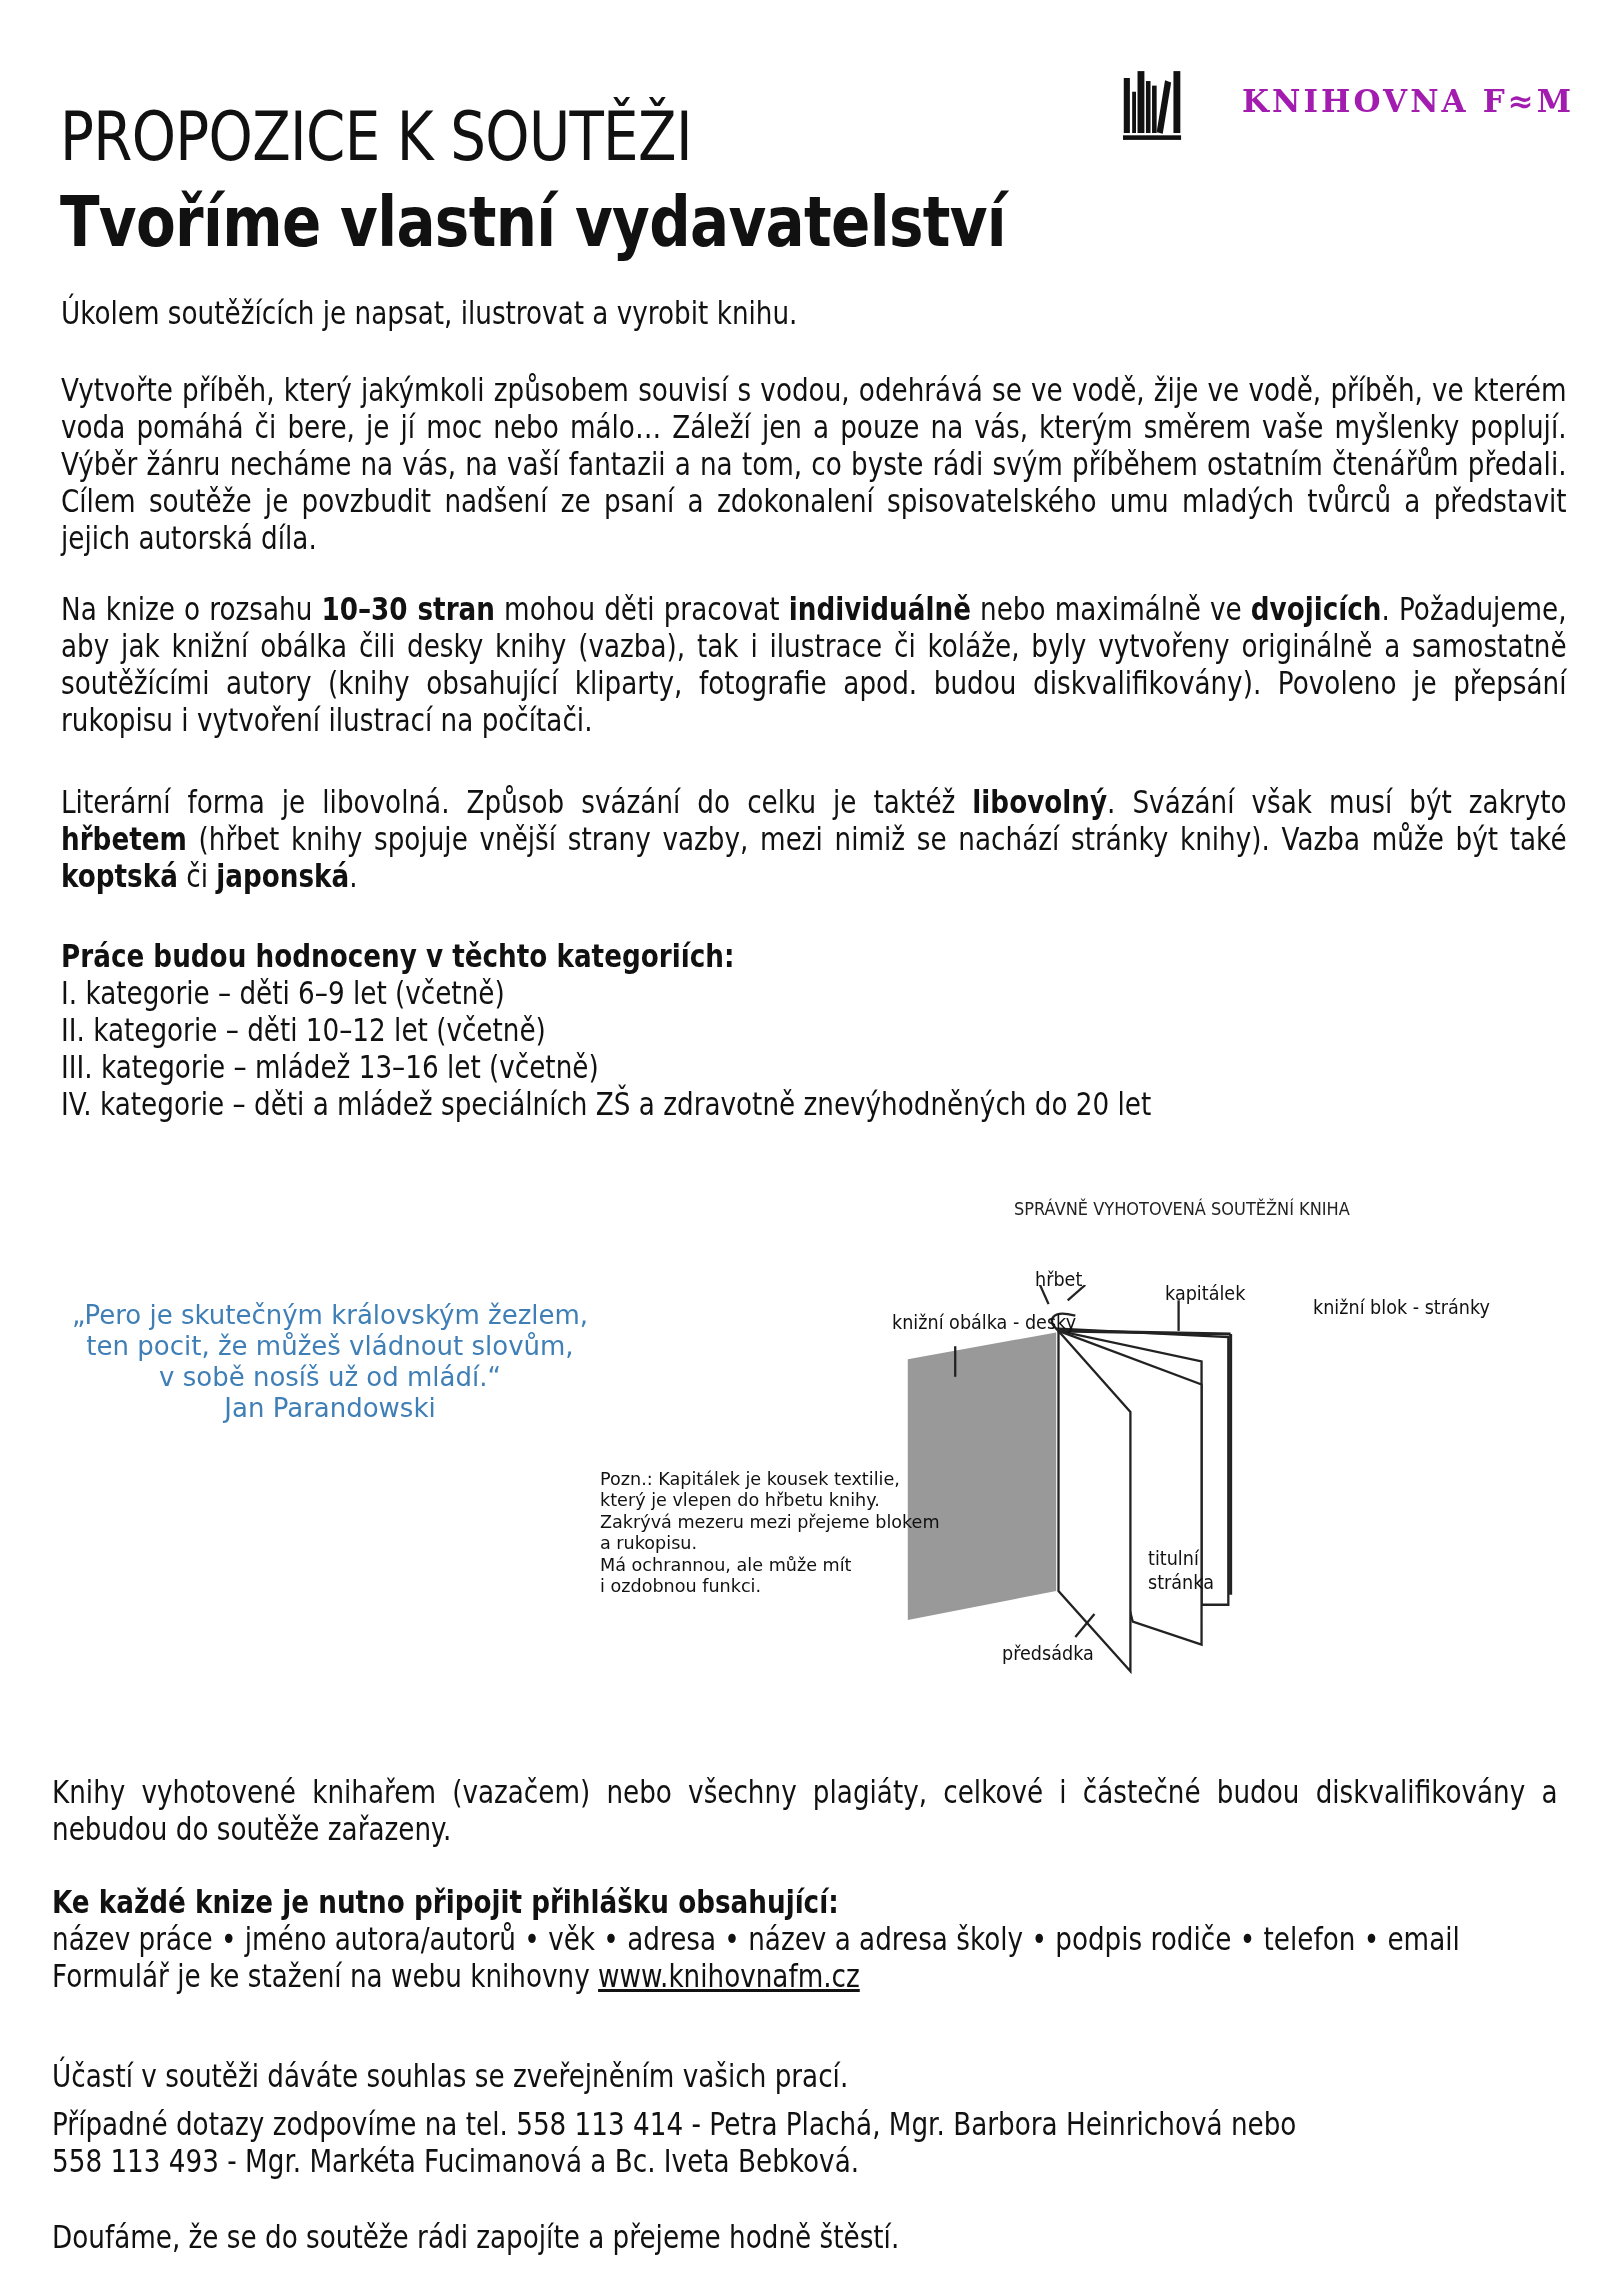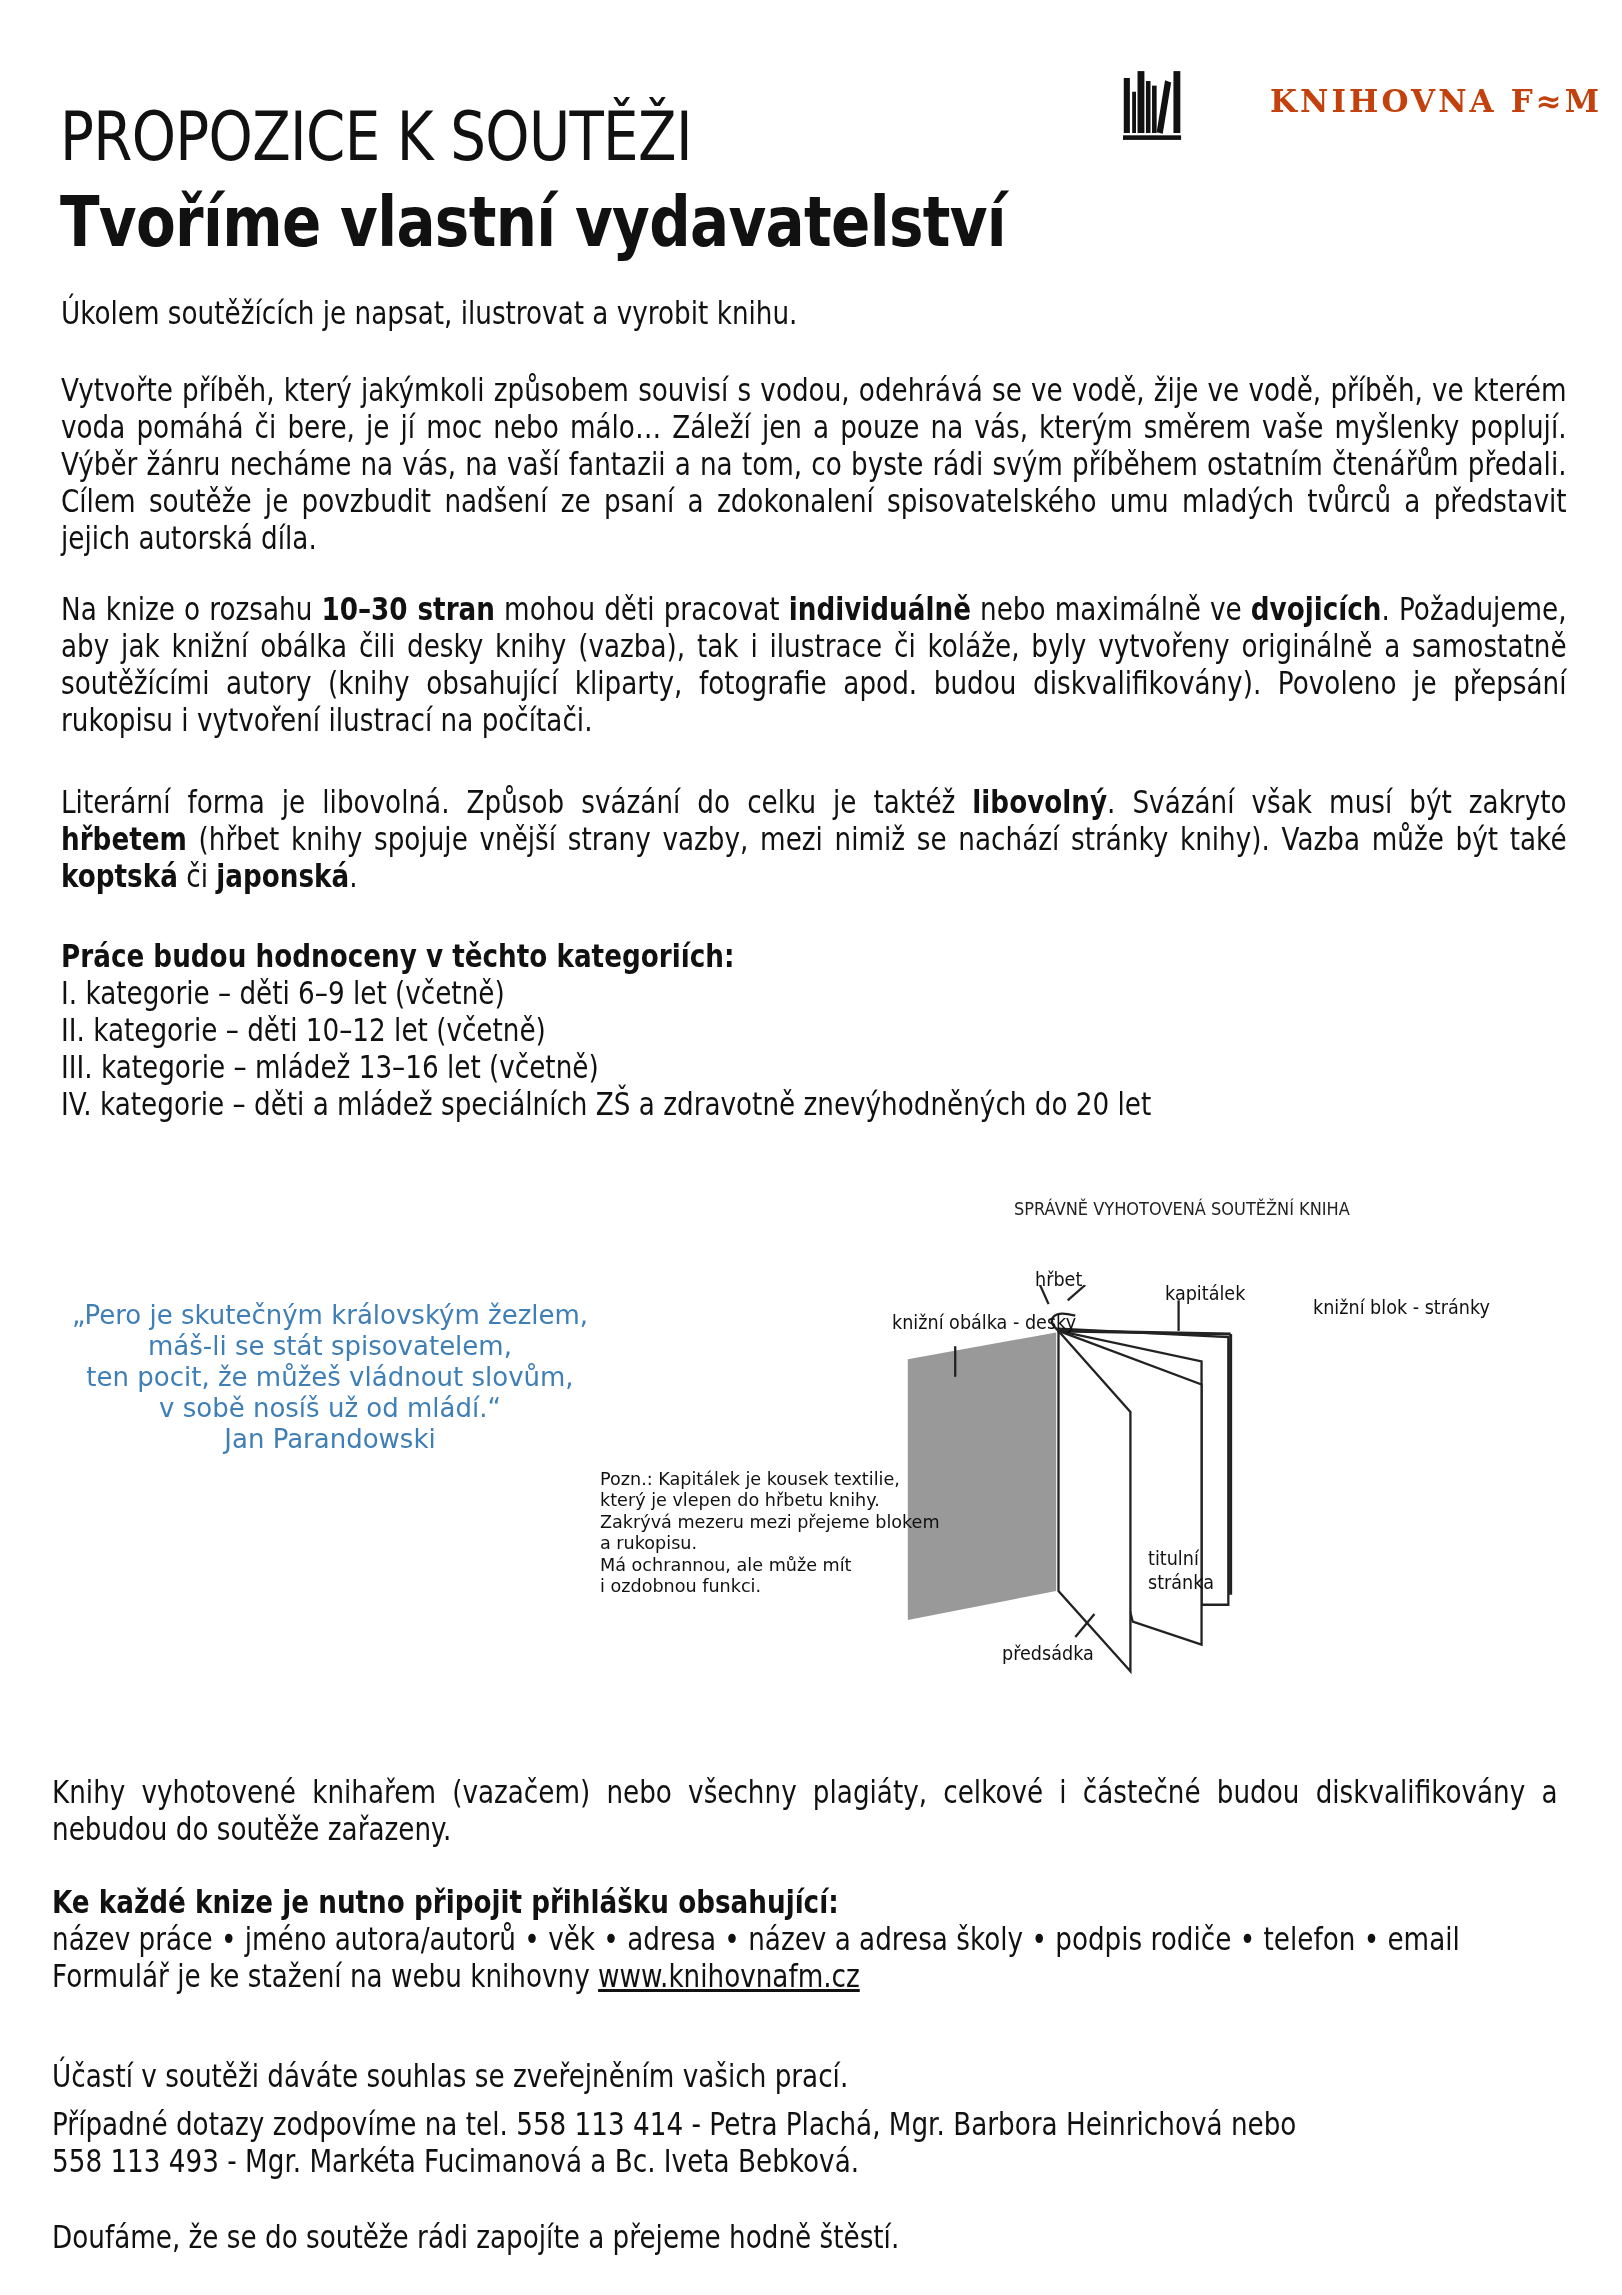--- a/index.html
+++ b/index.html
@@ -1,19 +1,19 @@
 <!DOCTYPE html>
 <html style="font-size:12.2px"><head>
 <meta charset="utf-8">
 <style>
   html, body { margin:0; padding:0; background:#fff; }
   body { width:1623px; height:2295px; position:relative; overflow:hidden; color:#111; font-family:"DejaVu Sans", sans-serif; }
   .abs { position:absolute; }
   #logo { left:1123px; top:67px; width:428px; height:77px; }
-  #logo-text { left:1270px; top:83px; font-family:"DejaVu Serif", serif; font-weight:bold; font-size:31px; letter-spacing:3.1px; color:#c2410c; }
+  #logo-text { left:1242px; top:83px; font-family:"DejaVu Serif", serif; font-weight:bold; font-size:31px; letter-spacing:3.1px; color:#a21caf; }
   #title1 { left:60px; top:98px; font-size:67px; font-weight:normal; transform:scaleX(0.84); transform-origin:left; letter-spacing:-0.8px; }
   #title2 { left:60px; top:182px; font-size:69px; font-weight:bold; transform:scaleX(0.84); transform-origin:left; letter-spacing:-0.8px; }
   .para { position:absolute; left:61px; width:1507px; font-size:32px; line-height:37px; transform-origin:left top; }
   .cond { transform:scaleX(0.82); width:1836px; }
   .just { text-align:justify; text-align-last:left; }
   b { font-weight:bold; }
   #p1 { top:295px; }
   #p2 { top:372px; }
   #p3 { top:591px; }
   #p4 { top:784px; }
@@ -65,21 +65,20 @@
 <div id="cats" class="para cond">
   <div><b>Práce budou hodnoceny v těchto kategoriích:</b></div>
   <div>I. kategorie – děti 6–9 let (včetně)</div>
   <div>II. kategorie – děti 10–12 let (včetně)</div>
   <div>III. kategorie – mládež 13–16 let (včetně)</div>
   <div>IV. kategorie – děti a mládež speciálních ZŠ a zdravotně znevýhodněných do 20 let</div>
 </div>
 
 <div id="quote" class="abs">
   <div>„Pero je skutečným královským žezlem,</div>
-  <div>máš-li se stát spisovatelem,</div>
   <div>ten pocit, že můžeš vládnout slovům,</div>
   <div>v sobě nosíš už od mládí.“</div>
   <div>Jan Parandowski</div>
 </div>
 
 <div id="diagram-title" class="abs">SPRÁVNĚ VYHOTOVENÁ SOUTĚŽNÍ KNIHA</div>
 
 <svg id="diagram" class="abs" viewBox="0 0 900 600">
 
   <polygon points="36,97 230,62 230,400 36,438" fill="#999"></polygon>

